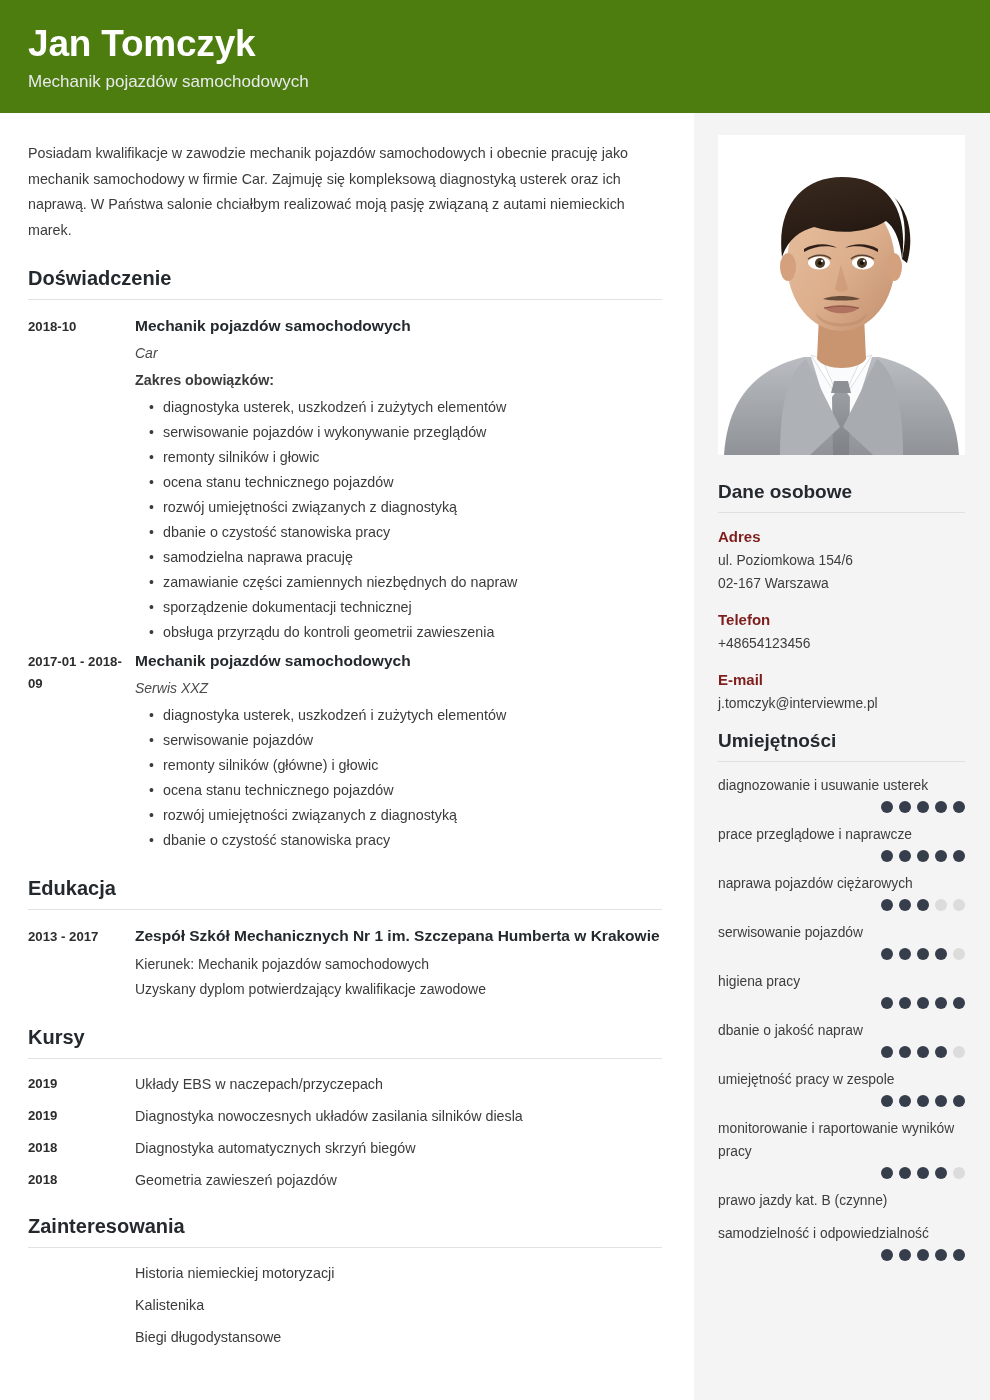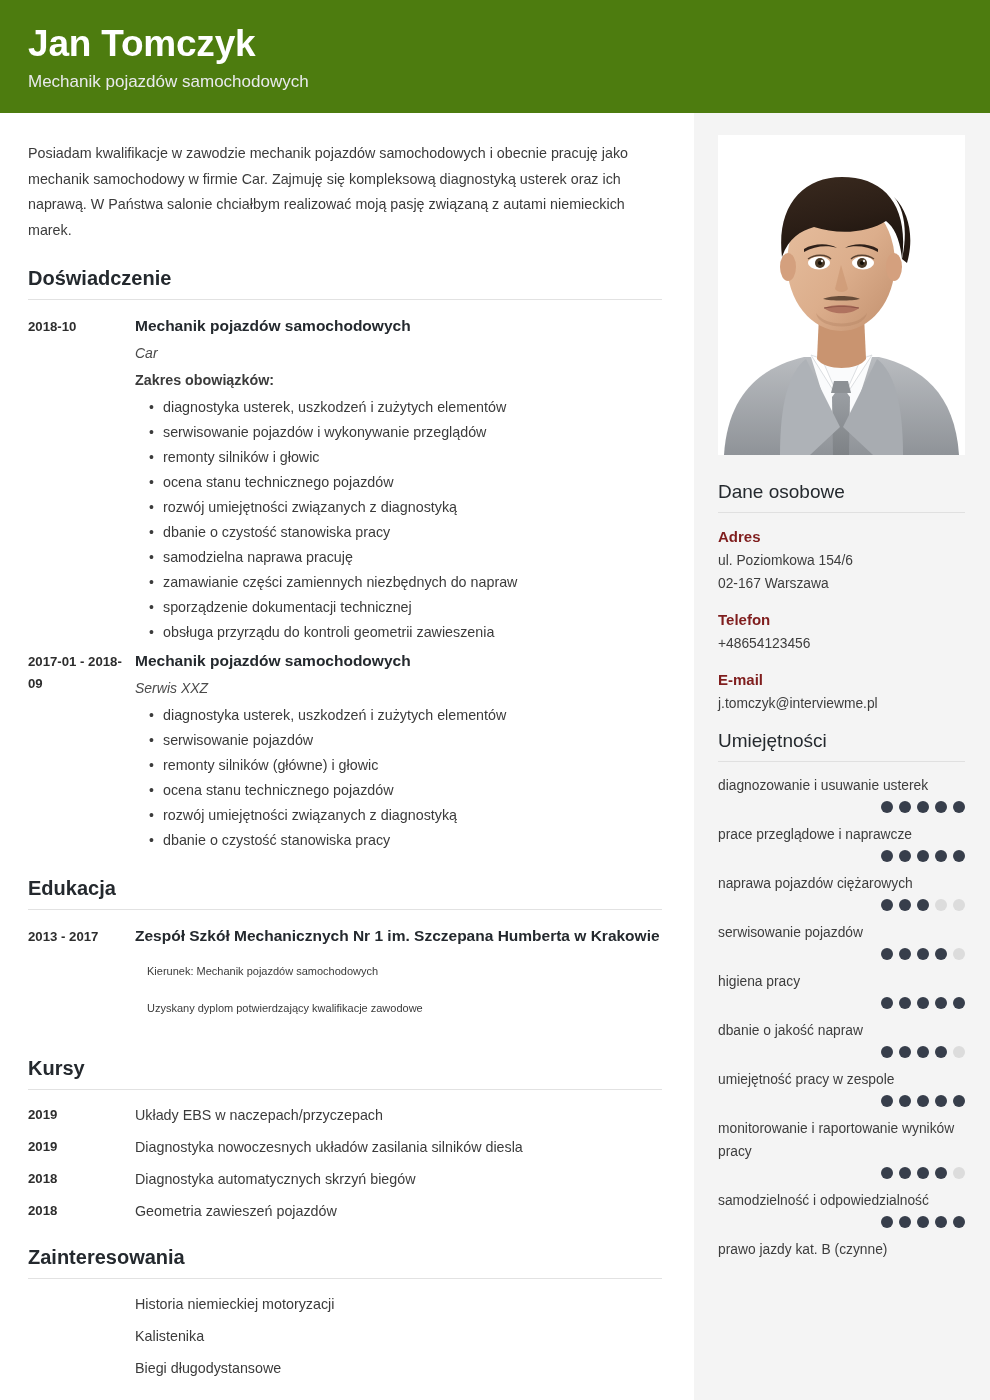--- a/index.html
+++ b/index.html
@@ -145,24 +145,24 @@
   }
   .bullets li:before {
     content: "\2022";
     position: absolute;
     left: 0;
     top: 0;
     color: #3b3b3b;
     font-size: 14px;
   }
   .entry-note {
-    font-size: 11px;
+    font-size: 14px;
     color: #3b3b3b;
     line-height: 25px;
-    margin: 12px;
+    margin: 0;
   }
 
   
   .row-simple {
     display: flex;
     margin-bottom: 10px;
     align-items: center;
   }
   .row-simple .entry-date {
     padding-top: 0;
@@ -189,21 +189,21 @@
     background: #ffffff;
     overflow: hidden;
     margin: 0 0 24px 0;
   }
   .photo-frame svg {
     display: block;
   }
 
   .side-title {
     font-size: 19px;
-    font-weight: normal;
+    font-weight: bold;
     color: #24292e;
     line-height: 26px;
     margin: 0 0 7px 0;
   }
   .side-rule {
     border: 0;
     border-top: 1px solid #e0e0e0;
     margin: 0 0 12px 0;
   }
   .side-label {
@@ -542,30 +542,30 @@
             <div class="skill-name">monitorowanie i raportowanie wyników pracy</div>
             <div class="skill-dots">
               <span class="dot on"></span>
               <span class="dot on"></span>
               <span class="dot on"></span>
               <span class="dot on"></span>
               <span class="dot"></span>
             </div>
           </div>
           <div class="skill">
+            <div class="skill-name">prawo jazdy kat. B (czynne)</div>
+          </div>
+          <div class="skill">
             <div class="skill-name">samodzielność i odpowiedzialność</div>
             <div class="skill-dots">
               <span class="dot on"></span>
               <span class="dot on"></span>
               <span class="dot on"></span>
               <span class="dot on"></span>
               <span class="dot on"></span>
             </div>
           </div>
-          <div class="skill">
-            <div class="skill-name">prawo jazdy kat. B (czynne)</div>
-          </div>
         </div>
     </div>
 
   </div>
 
 </div>
 
 </body></html>

